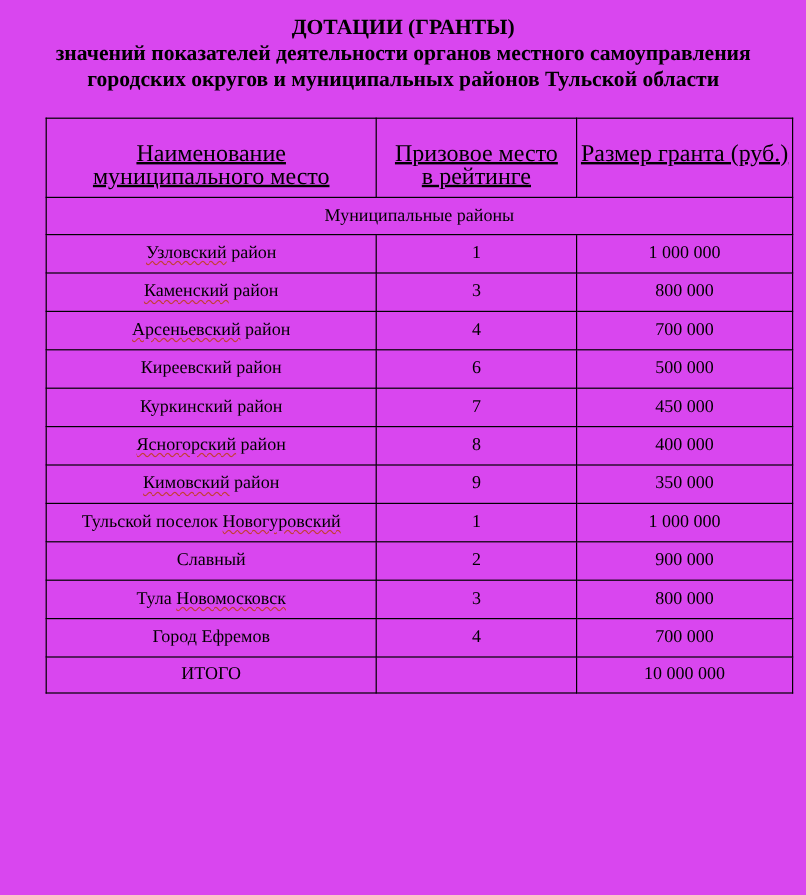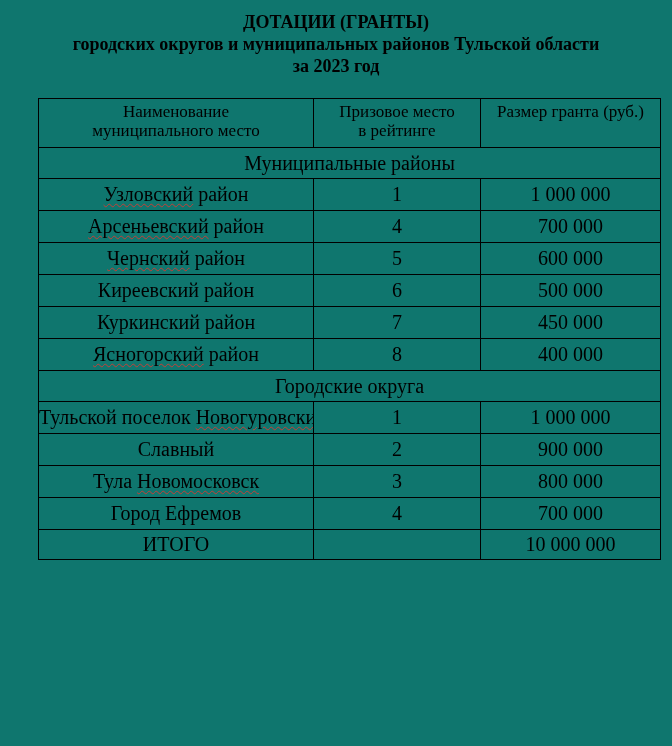--- a/index.html
+++ b/index.html
@@ -10,21 +10,21 @@
   body {
     width: 672px;
     height: 746px;
     font-family: "Liberation Serif", "DejaVu Serif", serif;
     color: #000000;
     overflow: hidden;
   }
   .page {
     width: 672px;
     height: 746px;
-    background: #0f766e;
+    background: #d946ef;
   }
   .doc-title {
     padding-top: 11px;
     text-align: center;
     font-weight: bold;
     font-size: 18px;
     line-height: 22px;
     color: #000000;
   }
   table.grants {
@@ -32,31 +32,32 @@
     table-layout: fixed;
     margin: 21px 0 0 38px;
     width: 622px;
   }
   col.c1 { width: 275px; }
   col.c2 { width: 167px; }
   col.c3 { width: 180px; }
   table.grants td {
     border: 1.5px solid #000000;
     text-align: center;
-    font-size: 20px;
+    font-size: 15px;
     padding: 0;
     overflow: hidden;
     white-space: nowrap;
   }
   tr.header-row td {
     height: 45px;
     vertical-align: top;
-    padding-top: 3px;
+    padding-top: 20px;
     line-height: 19px;
-    font-size: 17px;
+    font-size: 20px;
+    text-decoration: underline;
   }
   tr.section-row td {
     height: 30px;
     vertical-align: middle;
   }
   tr.data-row td {
     height: 31px;
     vertical-align: middle;
   }
   tr.total-row td {
@@ -72,22 +73,22 @@
     text-align: right;
   }
 </style>
 </head>
 <body>
 
 <div class="page">
 
   <div class="doc-title">
     <div>ДОТАЦИИ (ГРАНТЫ)</div>
+    <div>значений показателей деятельности органов местного самоуправления</div>
     <div>городских округов и муниципальных районов Тульской области</div>
-    <div>за 2023 год</div>
   </div>
 
   <table class="grants">
     <colgroup>
       <col class="c1">
       <col class="c2">
       <col class="c3">
     </colgroup>
     <thead>
       <tr class="header-row">
@@ -107,46 +108,48 @@
     <tbody id="rows-body">
         <tr class="section-row">
           <td colspan="3">Муниципальные районы</td>
         </tr>
         <tr class="data-row">
           <td><span class="squiggle">Узловский</span><span> район</span></td>
           <td>1</td>
           <td>1 000 000</td>
         </tr>
         <tr class="data-row">
+          <td><span class="squiggle">Каменский</span><span> район</span></td>
+          <td>3</td>
+          <td>800 000</td>
+        </tr>
+        <tr class="data-row">
           <td><span class="squiggle">Арсеньевский</span><span> район</span></td>
           <td>4</td>
           <td>700 000</td>
-        </tr>
-        <tr class="data-row">
-          <td><span class="squiggle">Чернский</span><span> район</span></td>
-          <td>5</td>
-          <td>600 000</td>
         </tr>
         <tr class="data-row">
           <td><span>Киреевский район</span></td>
           <td>6</td>
           <td>500 000</td>
         </tr>
         <tr class="data-row">
           <td><span>Куркинский район</span></td>
           <td>7</td>
           <td>450 000</td>
         </tr>
         <tr class="data-row">
           <td><span class="squiggle">Ясногорский</span><span> район</span></td>
           <td>8</td>
           <td>400 000</td>
         </tr>
-        <tr class="section-row">
-          <td colspan="3">Городские округа</td>
+        <tr class="data-row">
+          <td><span class="squiggle">Кимовский</span><span> район</span></td>
+          <td>9</td>
+          <td>350 000</td>
         </tr>
         <tr class="data-row">
           <td><span>Тульской поселок </span><span class="squiggle">Новогуровский</span></td>
           <td>1</td>
           <td>1 000 000</td>
         </tr>
         <tr class="data-row">
           <td><span>Славный</span></td>
           <td>2</td>
           <td>900 000</td>

